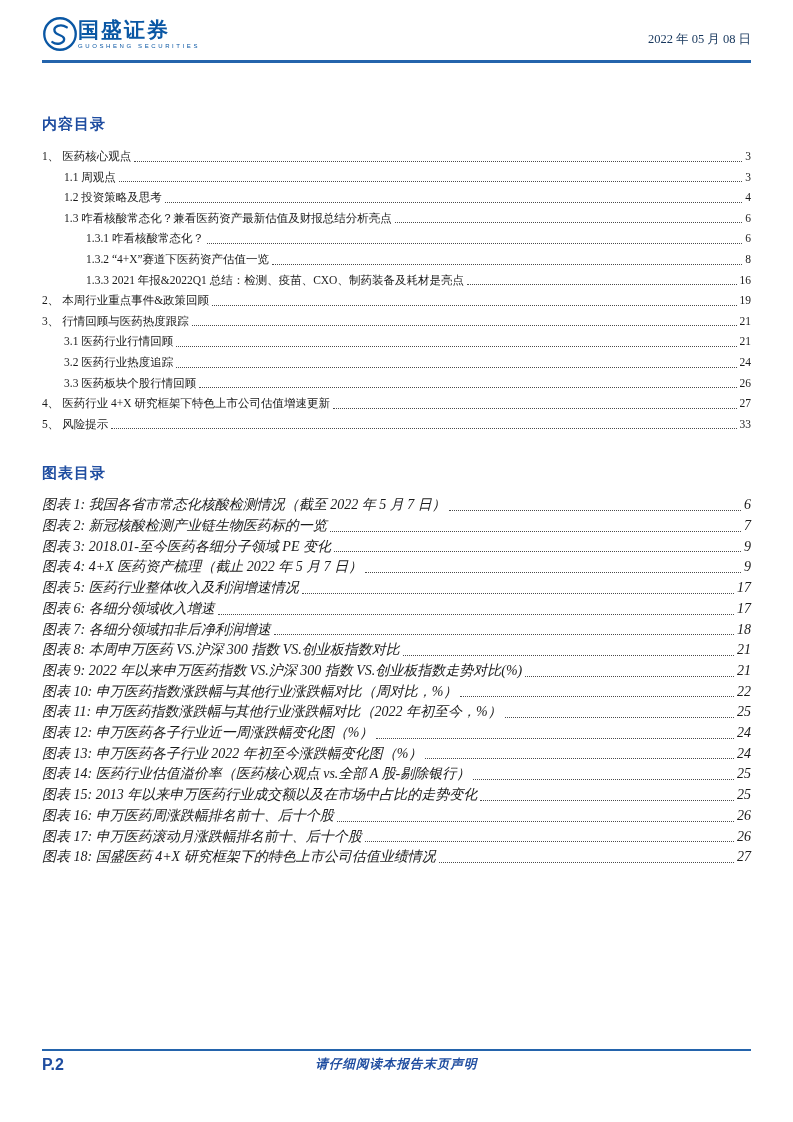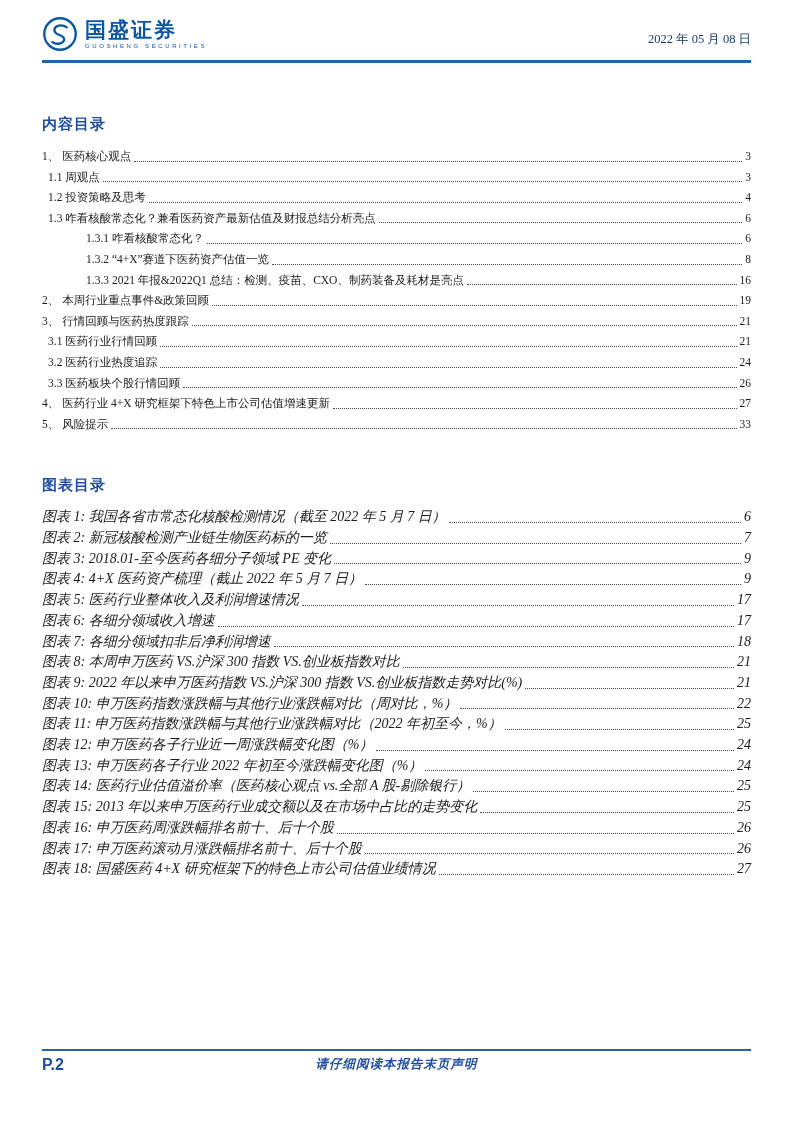--- a/index.html
+++ b/index.html
@@ -8,40 +8,40 @@
     --rule-blue:#2464ac;
     --text-dark:#1a1a1a;
   }
   *{margin:0;padding:0;box-sizing:border-box;}
   html,body{background:#ffffff;}
   body{width:793px;height:1122px;font-family:"Liberation Sans",sans-serif;}
   .page{position:relative;width:793px;height:1122px;background:#fff;overflow:hidden;}
 
   
   header{display:flex;justify-content:space-between;align-items:flex-end;padding:16px 42px 6px 42px;}
-  .brand{display:flex;align-items:center;gap:7px;}
+  .brand{display:flex;align-items:center;}
   .logo svg{display:block;}
   .brand-text{display:flex;flex-direction:column;line-height:1.05;}
   .brand-name{font-size:21px;font-weight:bold;color:var(--brand-blue);letter-spacing:2px;}
   .brand-sub{font-size:6px;color:var(--brand-blue);letter-spacing:2.6px;margin-top:2px;}
   .date{font-family:"Liberation Serif",serif;font-size:12.5px;color:#16365c;padding-bottom:4px;margin-top:15px;}
   .header-rule{height:3px;background:var(--rule-blue);margin:2px 42px 0 42px;}
 
   
   main{padding:0 42px;}
   .section-title{font-size:15px;font-weight:bold;color:var(--heading-blue);margin-top:52px;letter-spacing:1px;}
-  .section-title.figures-title{margin-top:42px;}
+  .section-title.figures-title{margin-top:30px;}
   .list{margin-top:12px;}
 
   .leader-row{display:flex;font-family:"Liberation Serif",serif;font-size:11.5px;line-height:20.6px;color:var(--text-dark);}
   .leader-row .label{white-space:nowrap;}
   .leader-row .leader{flex:1;min-width:16px;border-bottom:1.5px dotted #4a4a4a;align-self:flex-end;transform:translateY(-5px);margin:0 3px;}
   .leader-row .pg{white-space:nowrap;}
   .lvl1{margin-left:0;}
-  .lvl2{margin-left:6px;}
+  .lvl2{margin-left:22px;}
   .lvl3{margin-left:44px;}
 
   .fig-row{font-style:italic;font-size:14px;line-height:20.7px;}
   .fig-row .leader{border-bottom:1.5px dotted #4a4a4a;}
 
   
   footer{position:absolute;left:42px;right:42px;bottom:48px;}
   .footer-rule{height:2.5px;background:var(--rule-blue);}
   .footer-row{position:relative;margin-top:5px;height:18px;}
   .page-num{position:absolute;left:0;top:0;font-weight:bold;font-size:16px;color:var(--heading-blue);}

